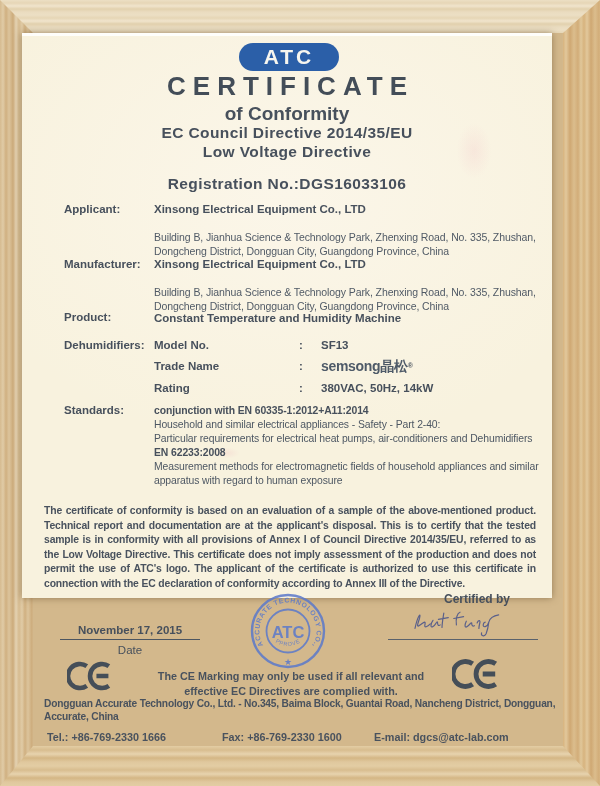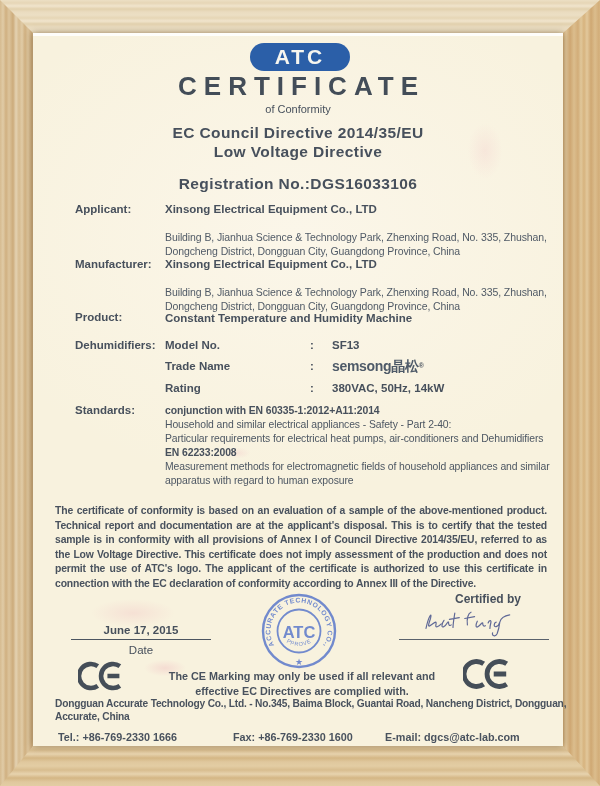--- a/index.html
+++ b/index.html
@@ -15,40 +15,40 @@
   .frame-right{right:0;width:37px;
     background:repeating-linear-gradient(90deg,#d7b37e 0,#e2c89c 3px,#cfa873 7px,#dbbd8d 11px,#d2ad79 15px,#e0c79a 18px,#d7b37e 21px);}
   .frame-top{position:absolute;left:0;right:0;top:0;height:33px;
     background:repeating-linear-gradient(180deg,#ecdfc4 0,#e6d6b6 3px,#f0e4cc 6px,#e2d1ae 9px,#eadcc0 12px,#ecdfc4 15px);
     clip-path:polygon(0 0,100% 0,calc(100% - 37px) 100%,33px 100%);}
   .frame-bottom{position:absolute;left:0;right:0;bottom:0;height:40px;
     background:repeating-linear-gradient(180deg,#e3cda4 0,#d8bd8f 4px,#e7d3ae 8px,#d4b685 12px,#e0c89e 16px,#e3cda4 20px);
     clip-path:polygon(33px 0,calc(100% - 37px) 0,100% 100%,0 100%);}
   
   .paper{
-    position:absolute;left:33px;top:33px;width:530px;height:713px;
+    position:absolute;left:22px;top:33px;width:530px;height:565px;
     background:
       radial-gradient(ellipse 60px 20px at 100px 580px, rgba(230,120,155,.14), transparent 70%),
       radial-gradient(ellipse 30px 12px at 132px 635px, rgba(230,120,155,.18), transparent 70%),
       radial-gradient(ellipse 25px 40px at 452px 118px, rgba(230,120,155,.10), transparent 70%),
       radial-gradient(ellipse 18px 8px  at 205px 420px, rgba(230,120,155,.12), transparent 70%),
       radial-gradient(ellipse 340px 260px at 50% 28%, #fbf6e9, rgba(0,0,0,0)),
       #f8f2de;
     box-shadow:0 0 7px rgba(95,72,40,.55), inset 0 3px 0 rgba(255,255,255,.85);
   }
   .abs{position:absolute;}
   .b{font-weight:bold;}
   .ink{color:#47505c;}
   
   .logo-pill{left:217px;top:10px;width:100px;height:28px;border-radius:14px;
     background:#2b5fa8;color:#f7f6ef;font-weight:bold;font-size:21px;letter-spacing:3px;
     text-align:center;line-height:28px;}
   .cert-title{left:0;right:0;top:38px;text-align:center;font-size:26px;font-weight:bold;
     letter-spacing:7px;text-indent:7px;color:#434d58;}
-  .subtitle{left:0;right:0;top:70px;text-align:center;font-size:11px;font-weight:normal;}
+  .subtitle{left:0;right:0;top:70px;text-align:center;font-size:19px;font-weight:bold;}
   .dir1{left:0;right:0;top:91px;text-align:center;font-size:15.5px;font-weight:bold;letter-spacing:.4px;}
   .dir2{left:0;right:0;top:110px;text-align:center;font-size:15.5px;font-weight:bold;letter-spacing:.4px;}
   .registration{left:0;right:0;top:142px;text-align:center;font-size:15.5px;font-weight:bold;letter-spacing:.4px;}
   
   .row-label{left:42px;width:88px;font-size:11.5px;font-weight:bold;white-space:nowrap;}
   .row-content{left:132px;width:392px;}
   .party-name{font-size:11.5px;font-weight:bold;white-space:nowrap;}
   .addr{font-size:10.5px;line-height:13.5px;margin-top:16px;color:#505a66;white-space:nowrap;letter-spacing:-.1px;}
   .product-value{font-size:11.5px;font-weight:bold;white-space:nowrap;}
   .id-row{display:flex;align-items:flex-start;}
@@ -156,21 +156,21 @@
       <path d="M42 9 C41 15 40 21 40 25 M36 16 L47 14"></path>
       <path d="M60 8 C57 9 55 15 56 22 M53 15 L64 13"></path>
       <path d="M67 18 C65 22 65 26 68 24 C71 22 72 19 73 20 C73 23 74 24 76 23"></path>
       <path d="M79 20 C80 17 83 16 82 20 C81 24 81 26 81 26"></path>
       <path d="M88 19 C85 20 85 25 88 24 C91 23 92 19 92 19 C92 19 91 27 89 32 C87 36 83 34 84 31 M92 19 C93 15 97 12 103 11"></path>
     </g>
   </svg>
   <div class="abs signature-line"></div>
 
   <div class="abs date-block">
-    <div class="date-value ink">June 17, 2015</div>
+    <div class="date-value ink">November 17, 2015</div>
     <div class="date-label ink">Date</div>
   </div>
 
   <svg class="abs stamp-svg" width="100" height="100" viewBox="0 0 100 100">
     <defs>
       <path id="ringPath" d="M 25.3 64.25 A 28.5 28.5 0 1 1 74.7 64.25"></path>
       <path id="apprPath" d="M 37 61 A 24 24 0 0 0 63 61"></path>
     </defs>
     <circle cx="50" cy="50" r="36" fill="none" stroke="#5b79cb" stroke-width="2.4"></circle>
     <circle cx="50" cy="50" r="21.5" fill="none" stroke="#5b79cb" stroke-width="1.8"></circle>

